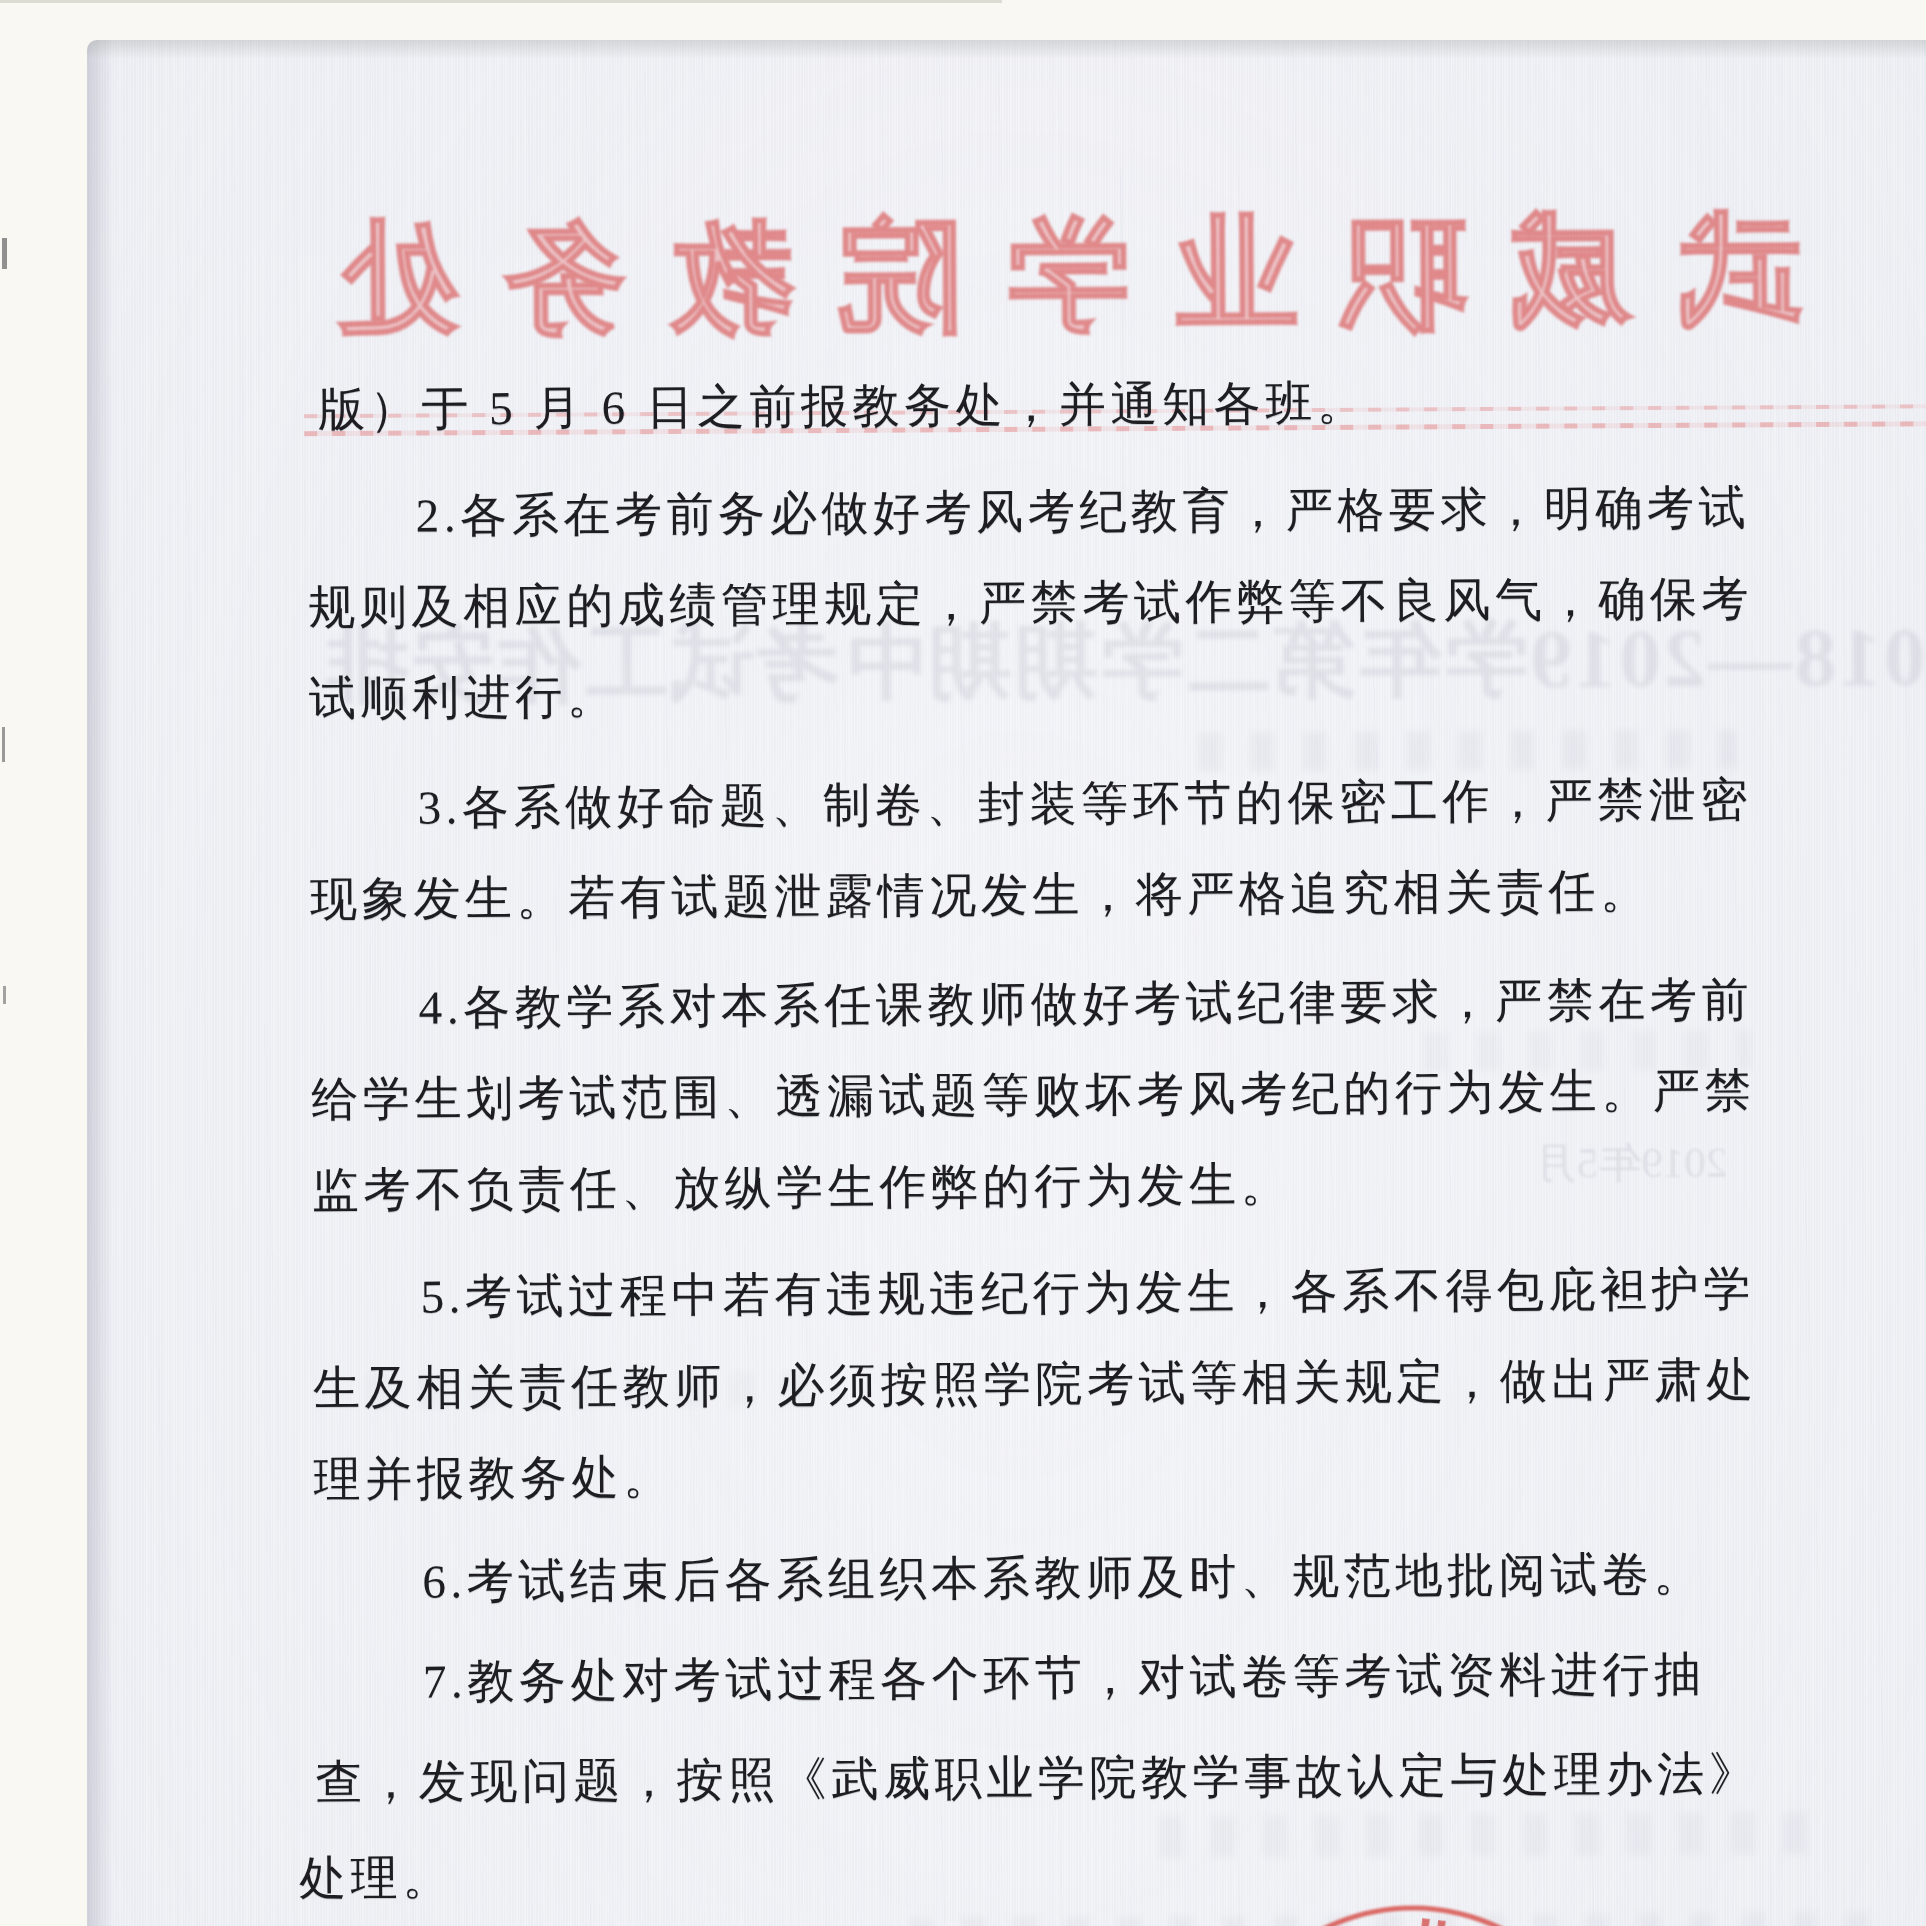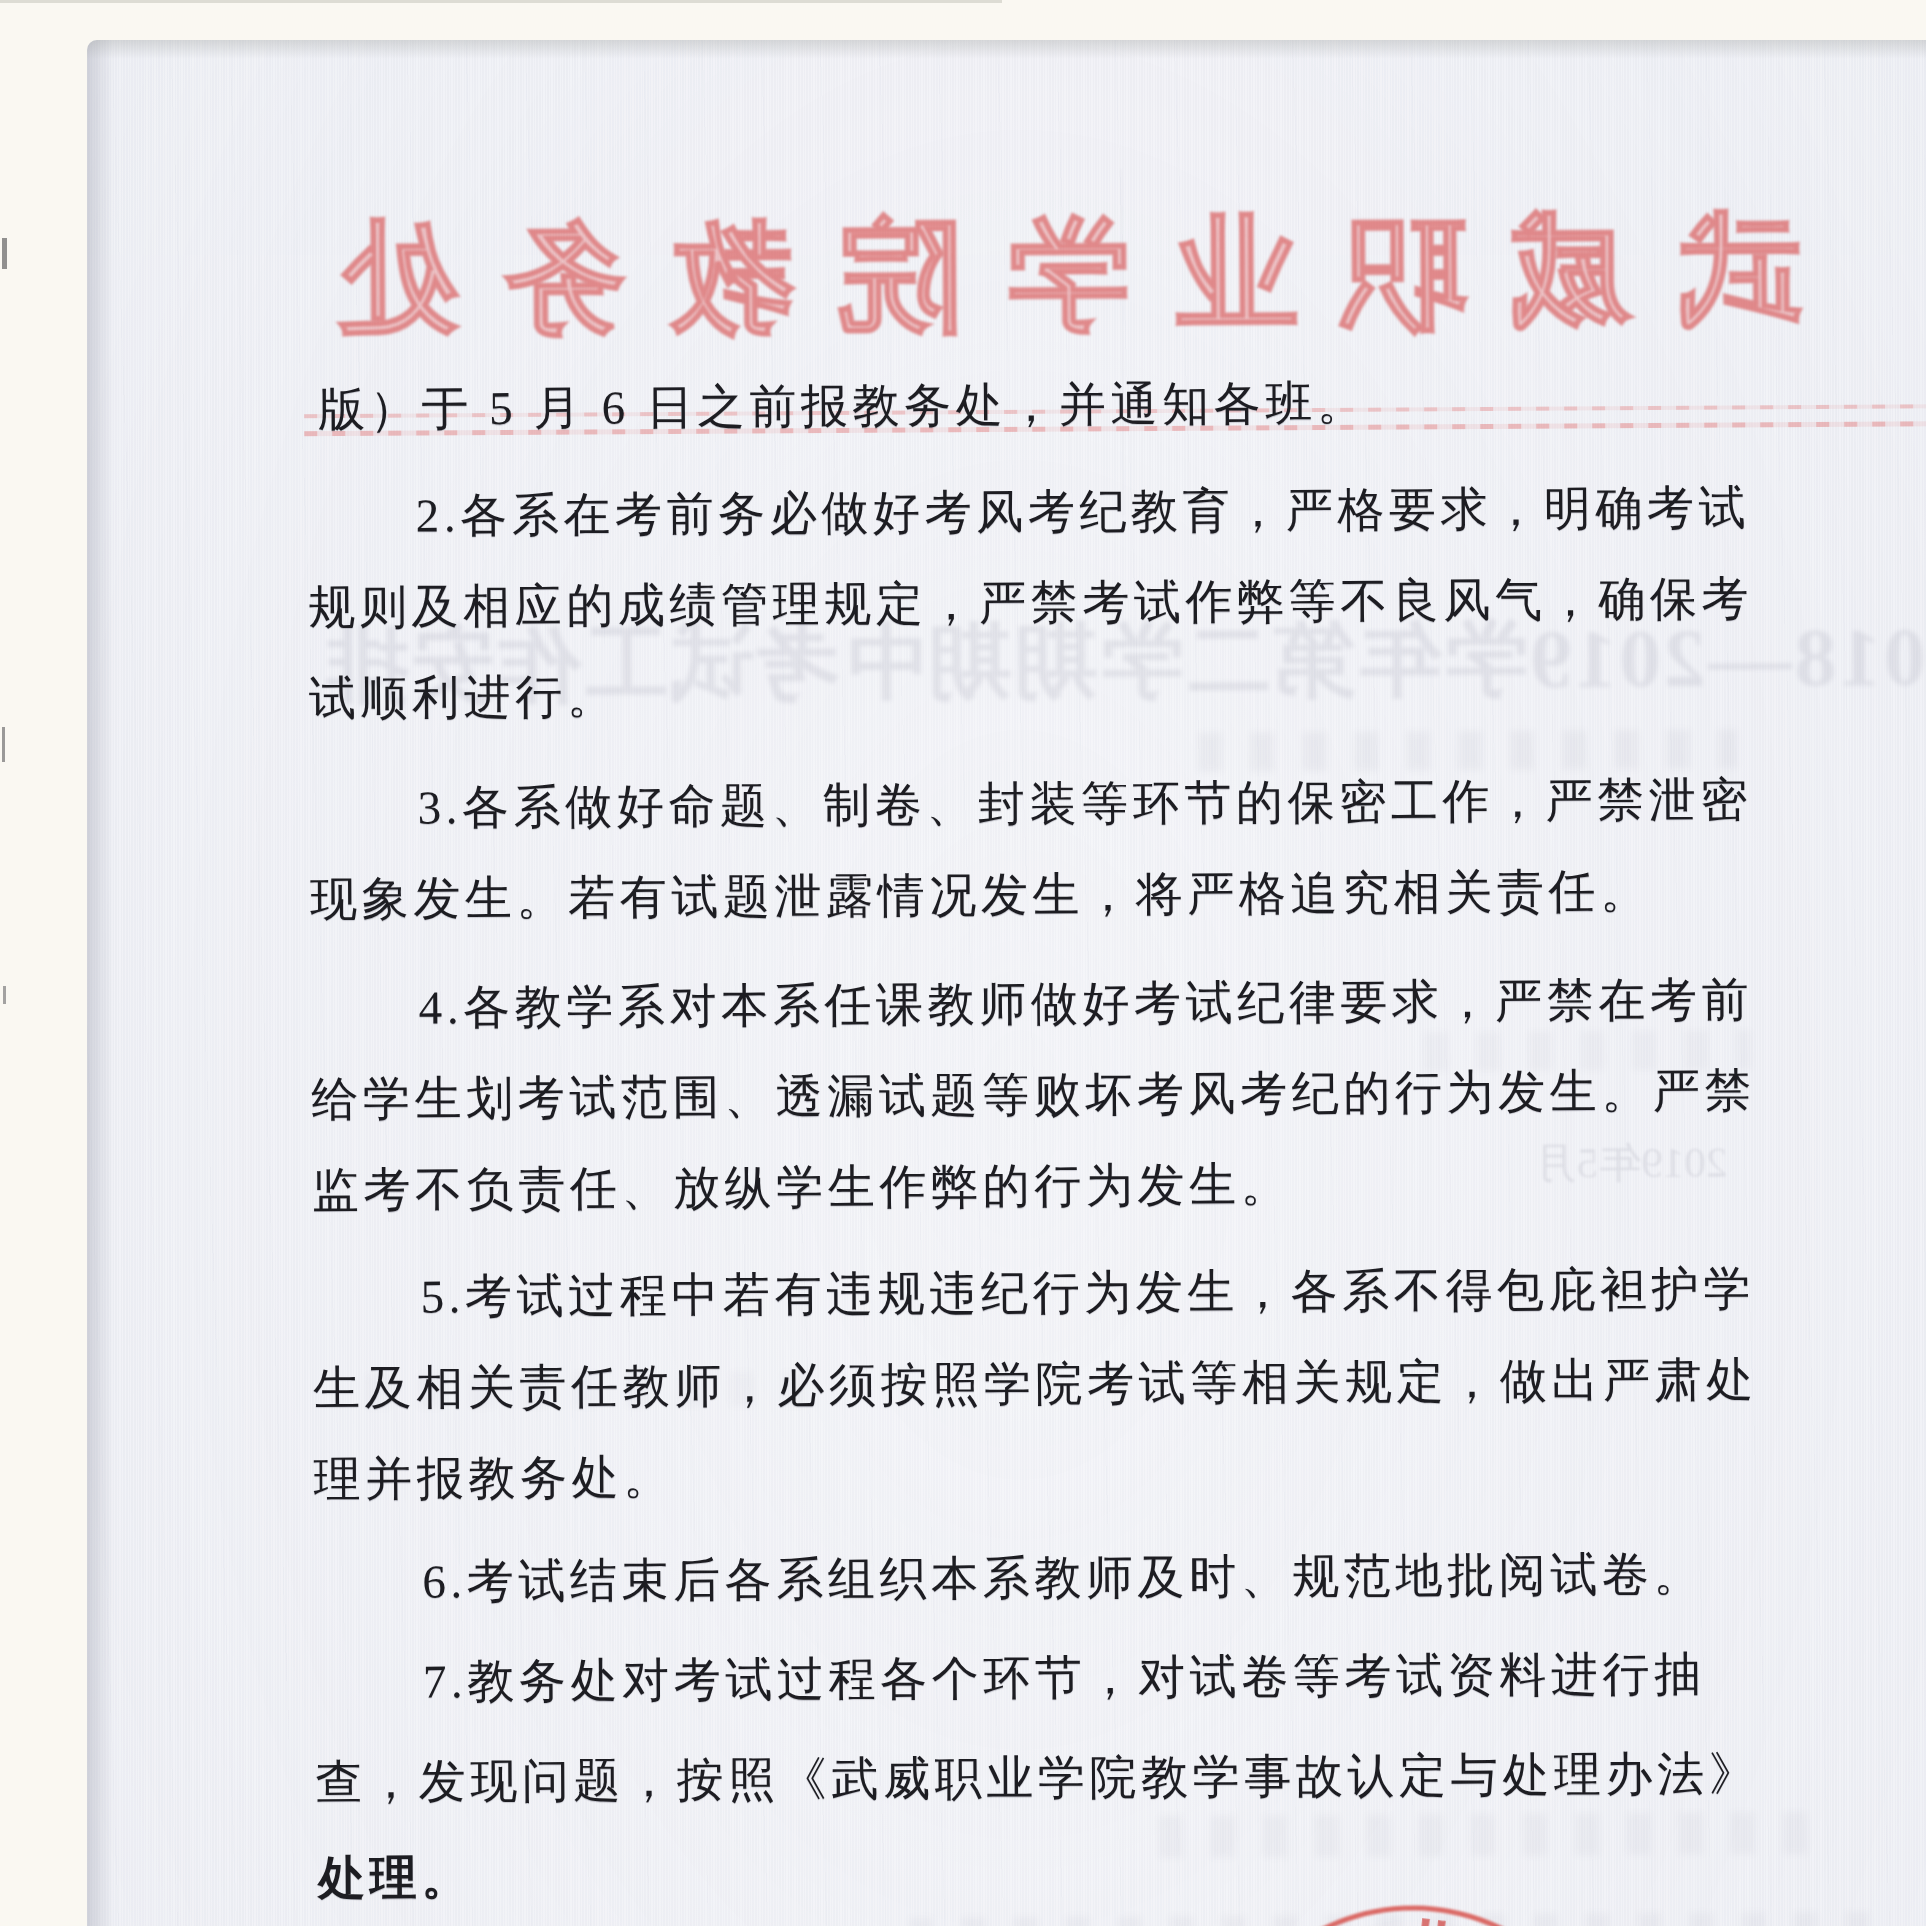--- a/index.html
+++ b/index.html
@@ -97,21 +97,21 @@
           <div class="textline" style="top: 833px; left: 226px;">现象发生。若有试题泄露情况发生，将严格追究相关责任。</div>
           <div class="textline" style="top: 942px; left: 334px;">4.各教学系对本系任课教师做好考试纪律要求，严禁在考前</div>
           <div class="textline" style="top: 1033px; left: 226px;">给学生划考试范围、透漏试题等败坏考风考纪的行为发生。严禁</div>
           <div class="textline" style="top: 1124px; left: 226px;">监考不负责任、放纵学生作弊的行为发生。</div>
           <div class="textline" style="top: 1231px; left: 334px;">5.考试过程中若有违规违纪行为发生，各系不得包庇袒护学</div>
           <div class="textline" style="top: 1322px; left: 226px;">生及相关责任教师，必须按照学院考试等相关规定，做出严肃处</div>
           <div class="textline" style="top: 1413px; left: 226px;">理并报教务处。</div>
           <div class="textline" style="top: 1516px; left: 334px;">6.考试结束后各系组织本系教师及时、规范地批阅试卷。</div>
           <div class="textline" style="top: 1616px; left: 334px;">7.教务处对考试过程各个环节，对试卷等考试资料进行抽</div>
           <div class="textline" style="top: 1716px; left: 226px;">查，发现问题，按照《武威职业学院教学事故认定与处理办法》</div>
-          <div class="textline" style="top: 1812px; left: 228px; font-weight: bold;">处理。</div>
+          <div class="textline" style="top: 1812px; left: 209px;">处理。</div>
         </div>
 
       <div class="stamp">
         <div class="ring"></div>
         <div class="ring-smudge"></div>
 
         <div id="arc-chars">
             <div class="arc-char" style="transform: translate(-50%, -50%) rotate(-22deg) translateY(-147px); opacity: 0.85;">职</div>
             <div class="arc-char" style="transform: translate(-50%, -50%) rotate(12deg) translateY(-147px); opacity: 0.8;">业</div>
           </div>

